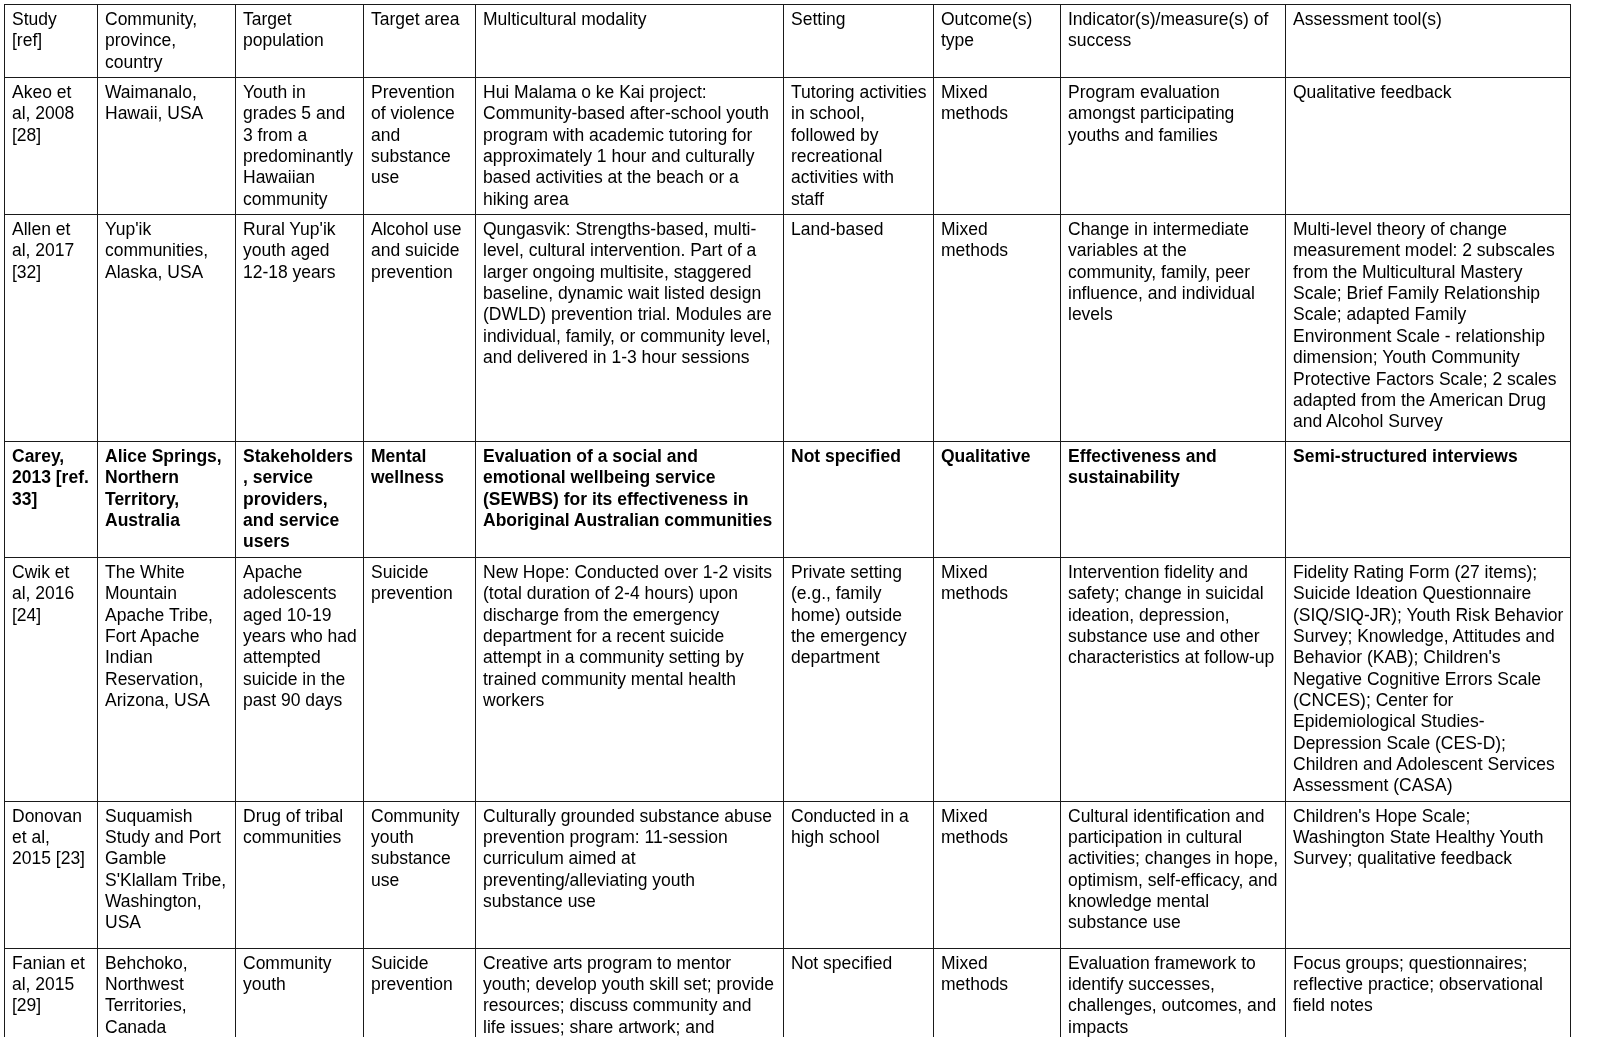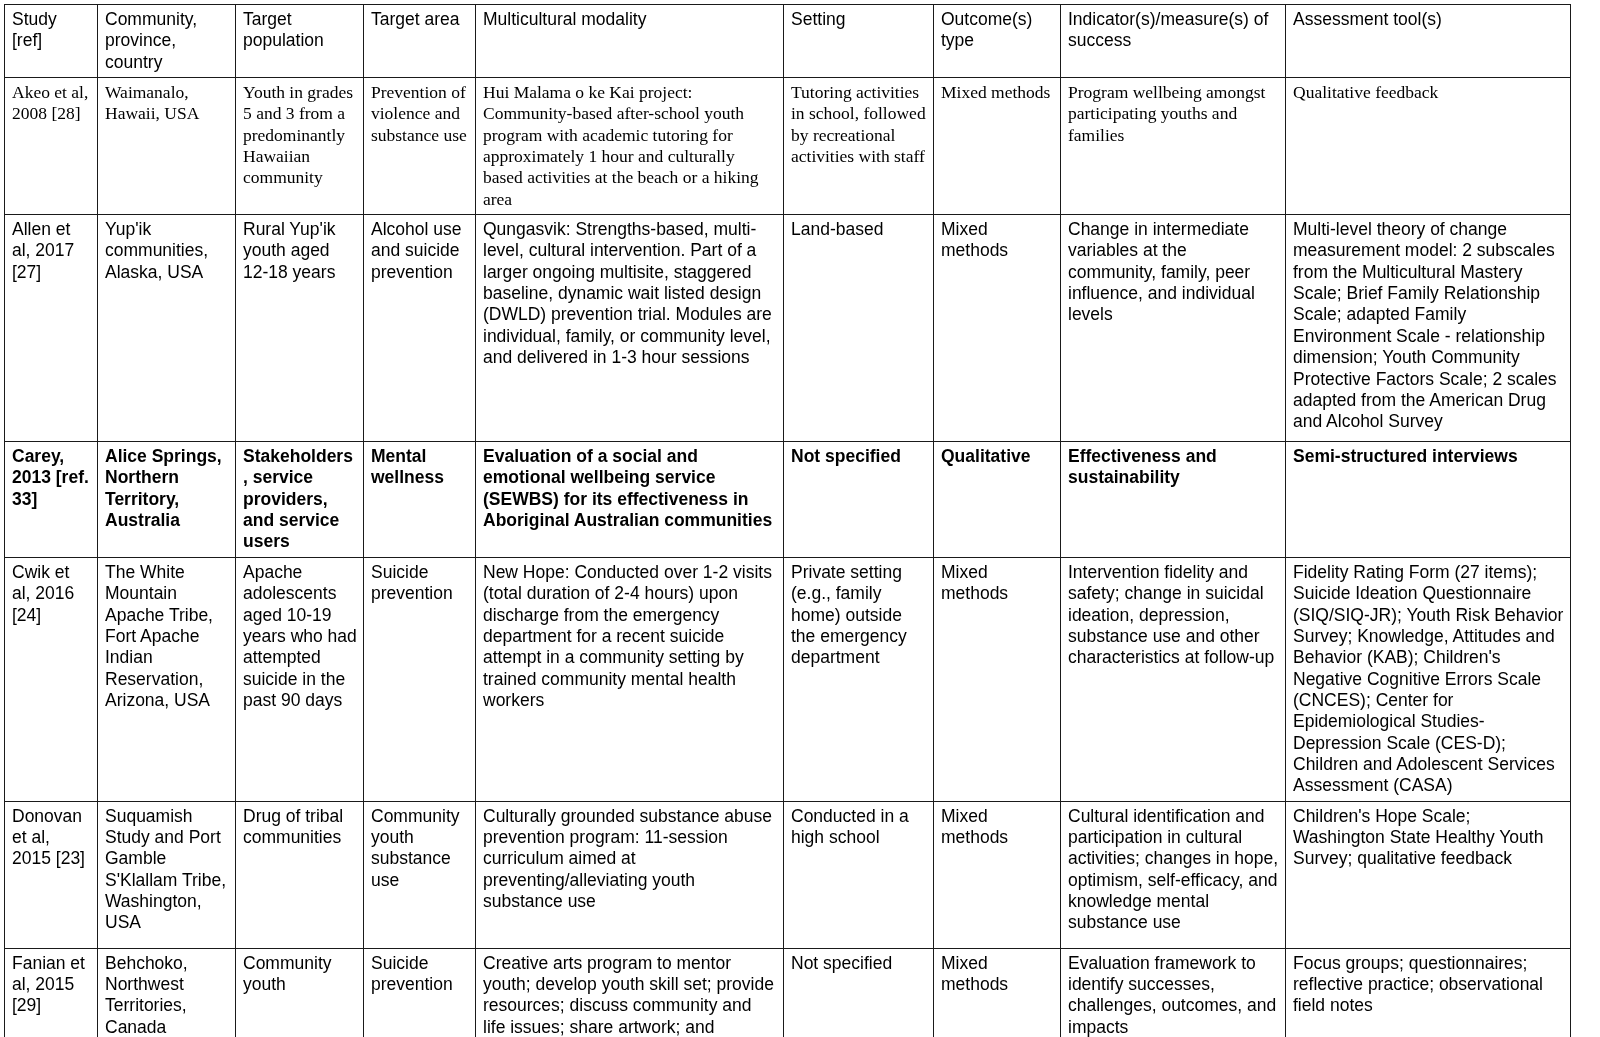--- a/index.html
+++ b/index.html
@@ -42,21 +42,21 @@
   .col-community    { width: 138px; }
   .col-population   { width: 128px; }
   .col-area         { width: 112px; }
   .col-modality     { width: 308px; }
   .col-setting      { width: 150px; }
   .col-outcome      { width: 127px; }
   .col-indicator    { width: 225px; }
   .col-assessment   { width: 285px; }
 
   tr[data-name="table-row"] > td { }
-  .r0 > td { height: 110px; font-family: Liberation Serif, serif; }
+  .r0 > td { height: 110px; }
   .r1 > td { height: 218px; }
   .r2 > td { height: 96px; font-weight: bold; }
   .r3 > td { height: 218px; }
   .r4 > td { height: 138px; }
   .r5 > td { height: 148px; }
 </style>
 </head>
 <body>
 
 <table id="study-table" data-name="study-characteristics-table">
@@ -86,25 +86,25 @@
   </thead>
   <tbody data-name="table-body">
     <tr class="r0" data-name="table-row">
       <td data-name="cell-study">Akeo et al, 2008 [28]</td>
       <td data-name="cell-community">Waimanalo, Hawaii, USA</td>
       <td data-name="cell-target-population">Youth in grades 5 and 3 from a predominantly Hawaiian community</td>
       <td data-name="cell-target-area">Prevention of violence and substance use</td>
       <td data-name="cell-implementation-modality">Hui Malama o ke Kai project: Community-based after-school youth program with academic tutoring for approximately 1 hour and culturally based activities at the beach or a hiking area</td>
       <td data-name="cell-setting">Tutoring activities in school, followed by recreational activities with staff</td>
       <td data-name="cell-outcome-type">Mixed methods</td>
-      <td data-name="cell-indicator">Program wellbeing amongst participating youths and families</td>
+      <td data-name="cell-indicator">Program evaluation amongst participating youths and families</td>
       <td data-name="cell-assessment-tools">Qualitative feedback</td>
     </tr>
     <tr class="r1" data-name="table-row">
-      <td data-name="cell-study">Allen et al, 2017 [27]</td>
+      <td data-name="cell-study">Allen et al, 2017 [32]</td>
       <td data-name="cell-community">Yup'ik communities, Alaska, USA</td>
       <td data-name="cell-target-population">Rural Yup'ik youth aged 12-18 years</td>
       <td data-name="cell-target-area">Alcohol use and suicide prevention</td>
       <td data-name="cell-implementation-modality">Qungasvik: Strengths-based, multi-level, cultural intervention. Part of a larger ongoing multisite, staggered baseline, dynamic wait listed design (DWLD) prevention trial. Modules are individual, family, or community level, and delivered in 1-3 hour sessions</td>
       <td data-name="cell-setting">Land-based</td>
       <td data-name="cell-outcome-type">Mixed methods</td>
       <td data-name="cell-indicator">Change in intermediate variables at the community, family, peer influence, and individual levels</td>
       <td data-name="cell-assessment-tools">Multi-level theory of change measurement model: 2 subscales from the Multicultural Mastery Scale; Brief Family Relationship Scale; adapted Family Environment Scale - relationship dimension; Youth Community Protective Factors Scale; 2 scales adapted from the American Drug and Alcohol Survey</td>
     </tr>
     <tr class="r2" data-name="table-row">

